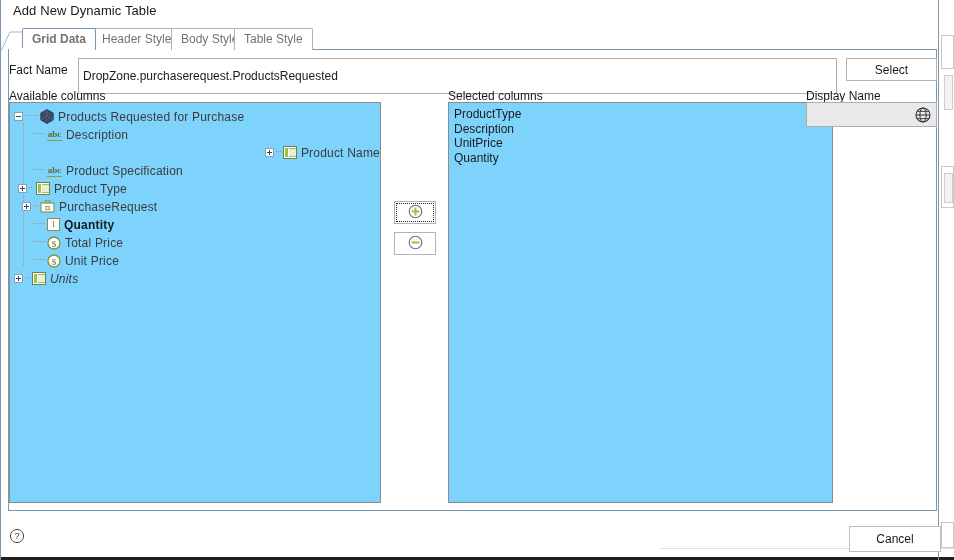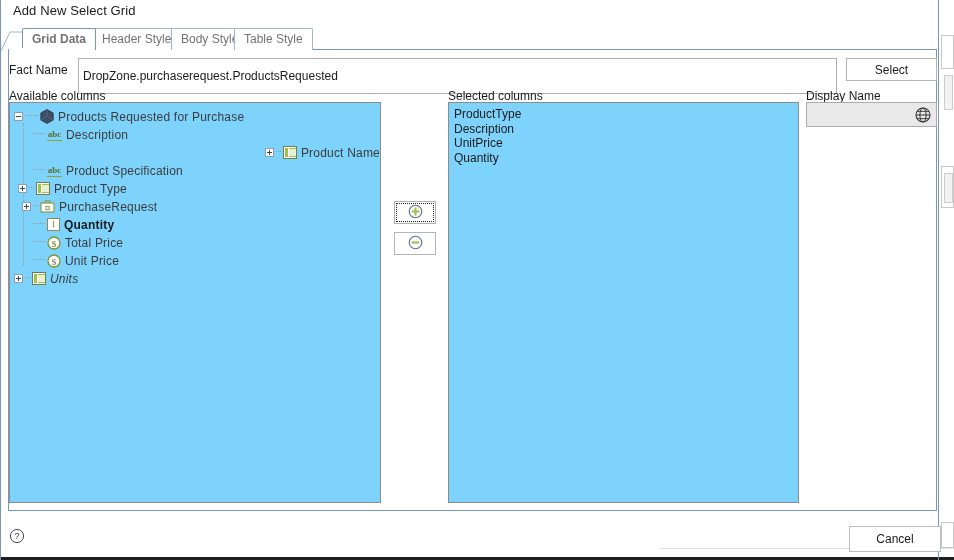--- a/index.html
+++ b/index.html
@@ -179,21 +179,21 @@
     border: 1px solid #8c8c8c;
     background: #7dd3fc;
     overflow: hidden;
   }
   .tree-box {
     left: 9px; top: 102px;
     width: 372px; height: 401px;
   }
   .selected-box {
     left: 448px; top: 102px;
-    width: 351px; height: 401px;
+    width: 385px; height: 401px;
   }
 
   
   .tree { position: relative; padding: 4px 0 0 0; }
   .tree-row {
     position: relative;
     height: 18px;
     line-height: 18px;
     white-space: nowrap;
     font-size: 12px;
@@ -370,21 +370,21 @@
   <div class="bg-scroll-thumb" style="left:944px; top:75px; width:9px; height:35px;"></div>
   <div class="bg-box" style="left:941px; top:166px; width:13px; height:42px; border-top:1px solid #c8c8c8;"></div>
   <div class="bg-scroll-thumb" style="left:944px; top:173px; width:9px; height:30px;"></div>
   <div class="bg-box" style="left:941px; top:522px; width:13px; height:26px;"></div>
   <div class="bg-bottom-faint" style="left:660px; width:294px;"></div>
   <div class="bg-bottom-line"></div>
 
   <div class="dialog-left-edge"></div>
   <div class="dialog-frame"></div>
 
-  <div class="dialog-title">Add New Select Grid</div>
+  <div class="dialog-title">Add New Dynamic Table</div>
 
   <div class="tabpanel"></div>
 
   <div class="tab-lead">
     <svg width="22" height="22" viewBox="0 0 22 22">
       <path d="M1,21 L10,2 L22,2" fill="none" stroke="#9fb6c9" stroke-width="1"></path>
     </svg>
   </div>
 
   <div class="tabstrip">

